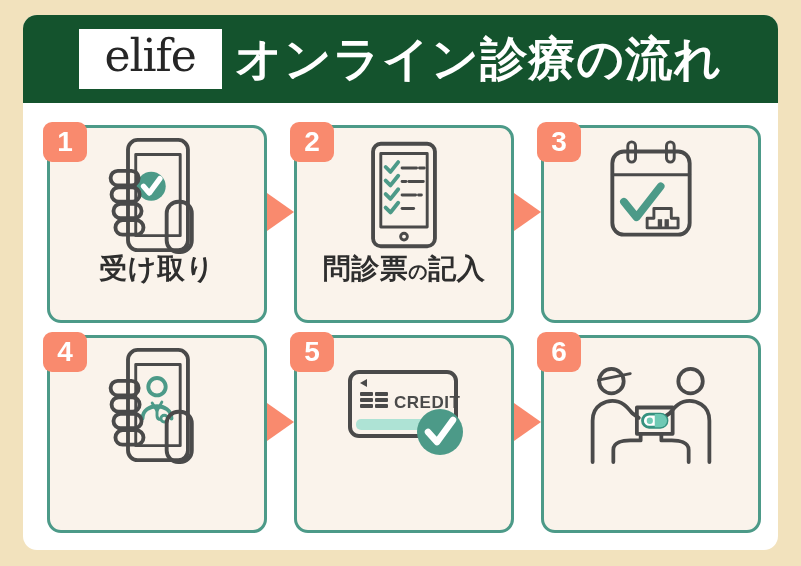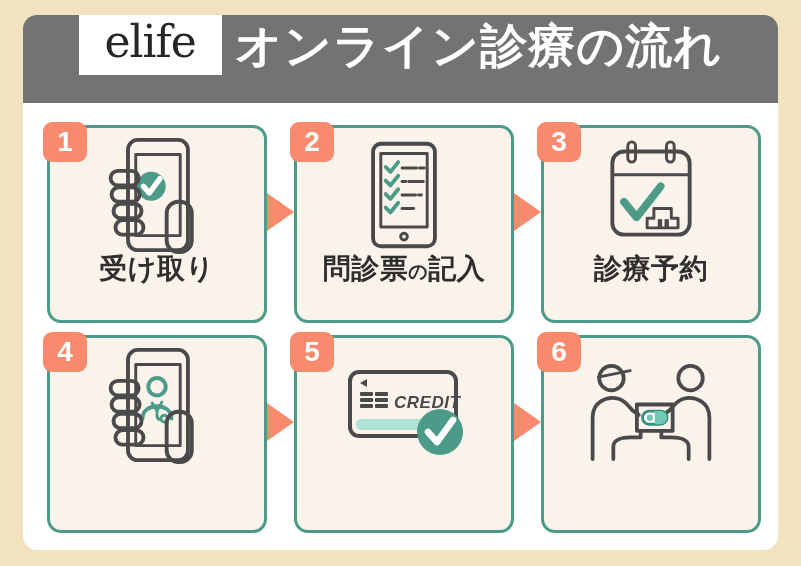--- a/index.html
+++ b/index.html
@@ -11,23 +11,23 @@
   }
   .panel {
     position:absolute; left:23px; top:15px;
     width:755px; height:535px;
     background:#FFFFFF;
     border-radius:14px;
   }
   
   .header {
     height:88px;
-    background:#737373;
+    background:#14532d;
     border-radius:14px 14px 0 0;
-    display:flex; align-items:flex-start; justify-content:center;
+    display:flex; align-items:center; justify-content:center;
     gap:13px;
   }
   .logo-box {
     width:143px; height:60px;
     background:#FFFFFF;
     display:flex; align-items:center; justify-content:center;
   }
   .logo-box span {
     font-family:"DejaVu Serif", serif;
     font-size:44px; line-height:1;
@@ -55,23 +55,22 @@
     width:44px; height:40px;
     background:#F98A6E;
     border-radius:9px;
     color:#FFFFFF;
     font-size:28px; font-weight:700;
     display:flex; align-items:center; justify-content:center;
     line-height:1;
   }
   .icon-wrap {
     height:126px;
-    display:flex; align-items:flex-start; justify-content:center;
-    padding-top:10px;
-    font-style:italic;
+    display:flex; align-items:flex-end; justify-content:center;
+    padding-top:0;
   }
   .label {
     text-align:center;
     font-size:28px; font-weight:800;
     color:#2E2E2E;
     letter-spacing:0.5px;
     line-height:1.1;
     white-space:nowrap;
   }
   .label .sm { font-size:19px; }
@@ -163,23 +162,20 @@
           <svg width="116" height="116" viewBox="0 0 120 120">
             <rect class="ic" x="20" y="14" width="80" height="86" rx="12" fill="#FFFFFF"></rect>
             <line class="ic-thin" x1="20" y1="38" x2="100" y2="38"></line>
             <rect class="ic-thin" x="36" y="4" width="8" height="21" rx="4" fill="#FFFFFF"></rect>
             <rect class="ic-thin" x="76" y="4" width="8" height="21" rx="4" fill="#FFFFFF"></rect>
             <path class="ic-teal" stroke-width="8" d="M32,66 L45,82 L70,50"></path>
             <path class="ic-thin" d="M56,93 V83 H63 V73 H81 V83 H88 V93 Z" fill="#FFFFFF"></path>
             <rect x="67" y="84" width="4.5" height="8" fill="#4A4A4A"></rect>
             <rect x="74" y="84" width="4.5" height="8" fill="#4A4A4A"></rect>
           </svg>
-        </div>
-        <div class="label">
-          <span>診療予約</span><span class="sm"></span><span></span>
         </div>
       </div>
 
     </div>
 
     <div class="row">
 
       <div class="card">
         <div class="badge">4</div>
         <div class="icon-wrap">

